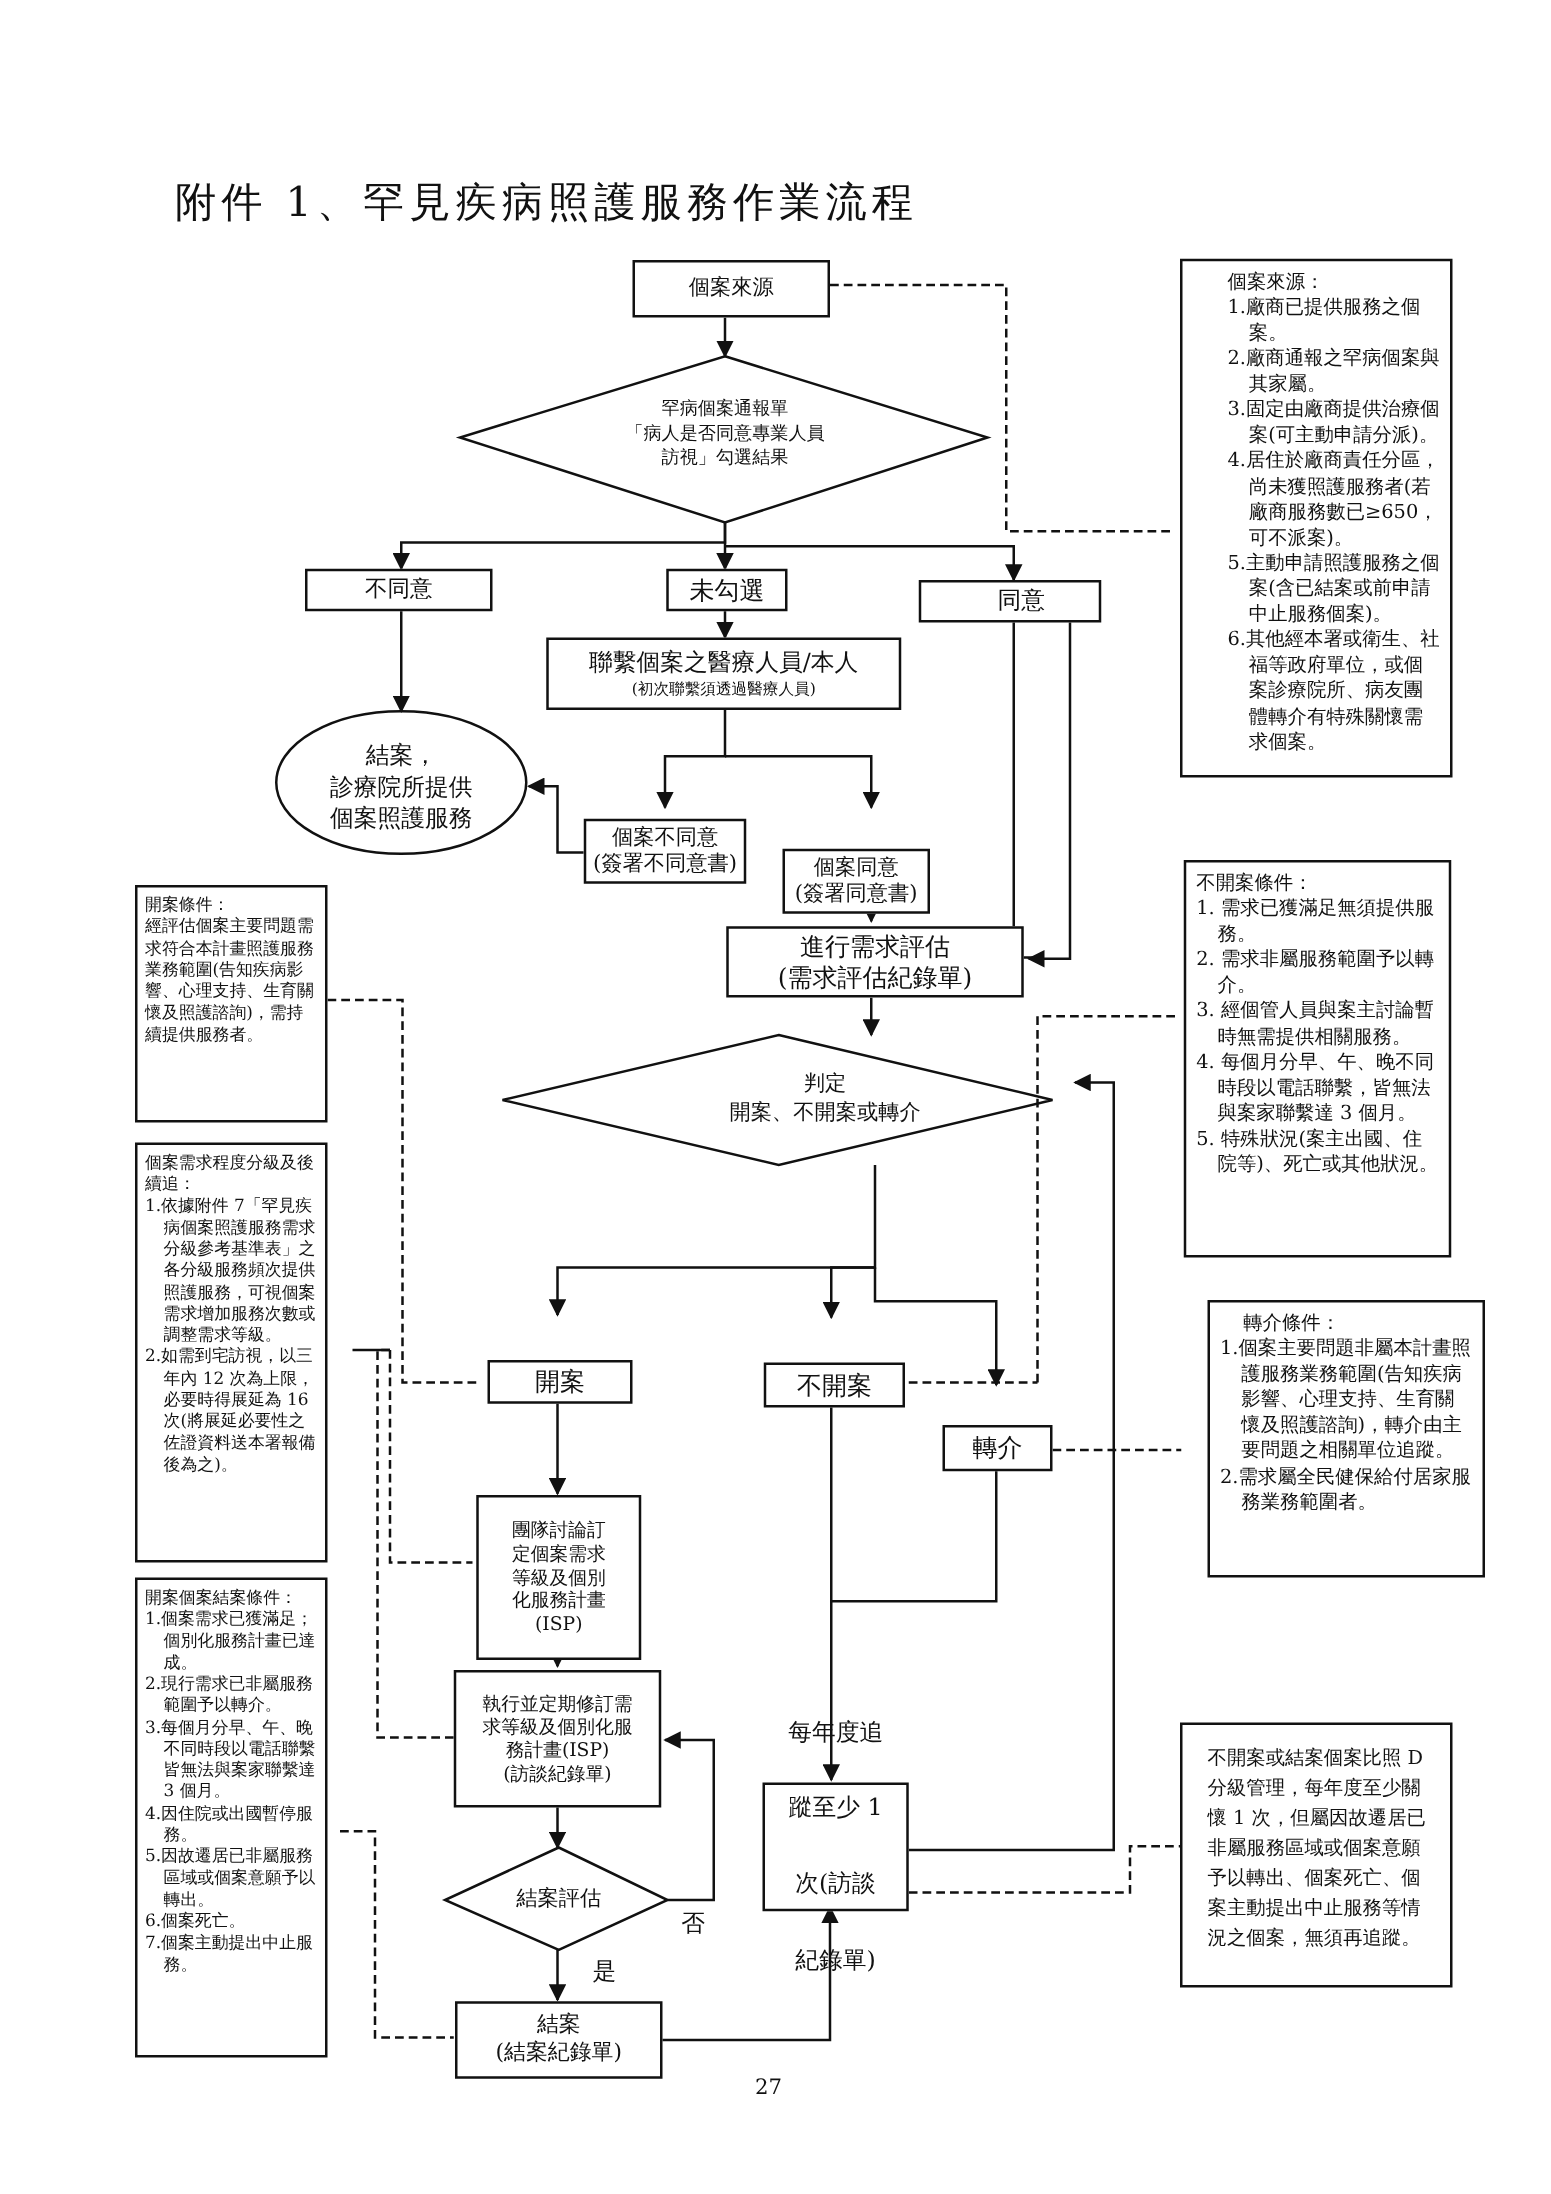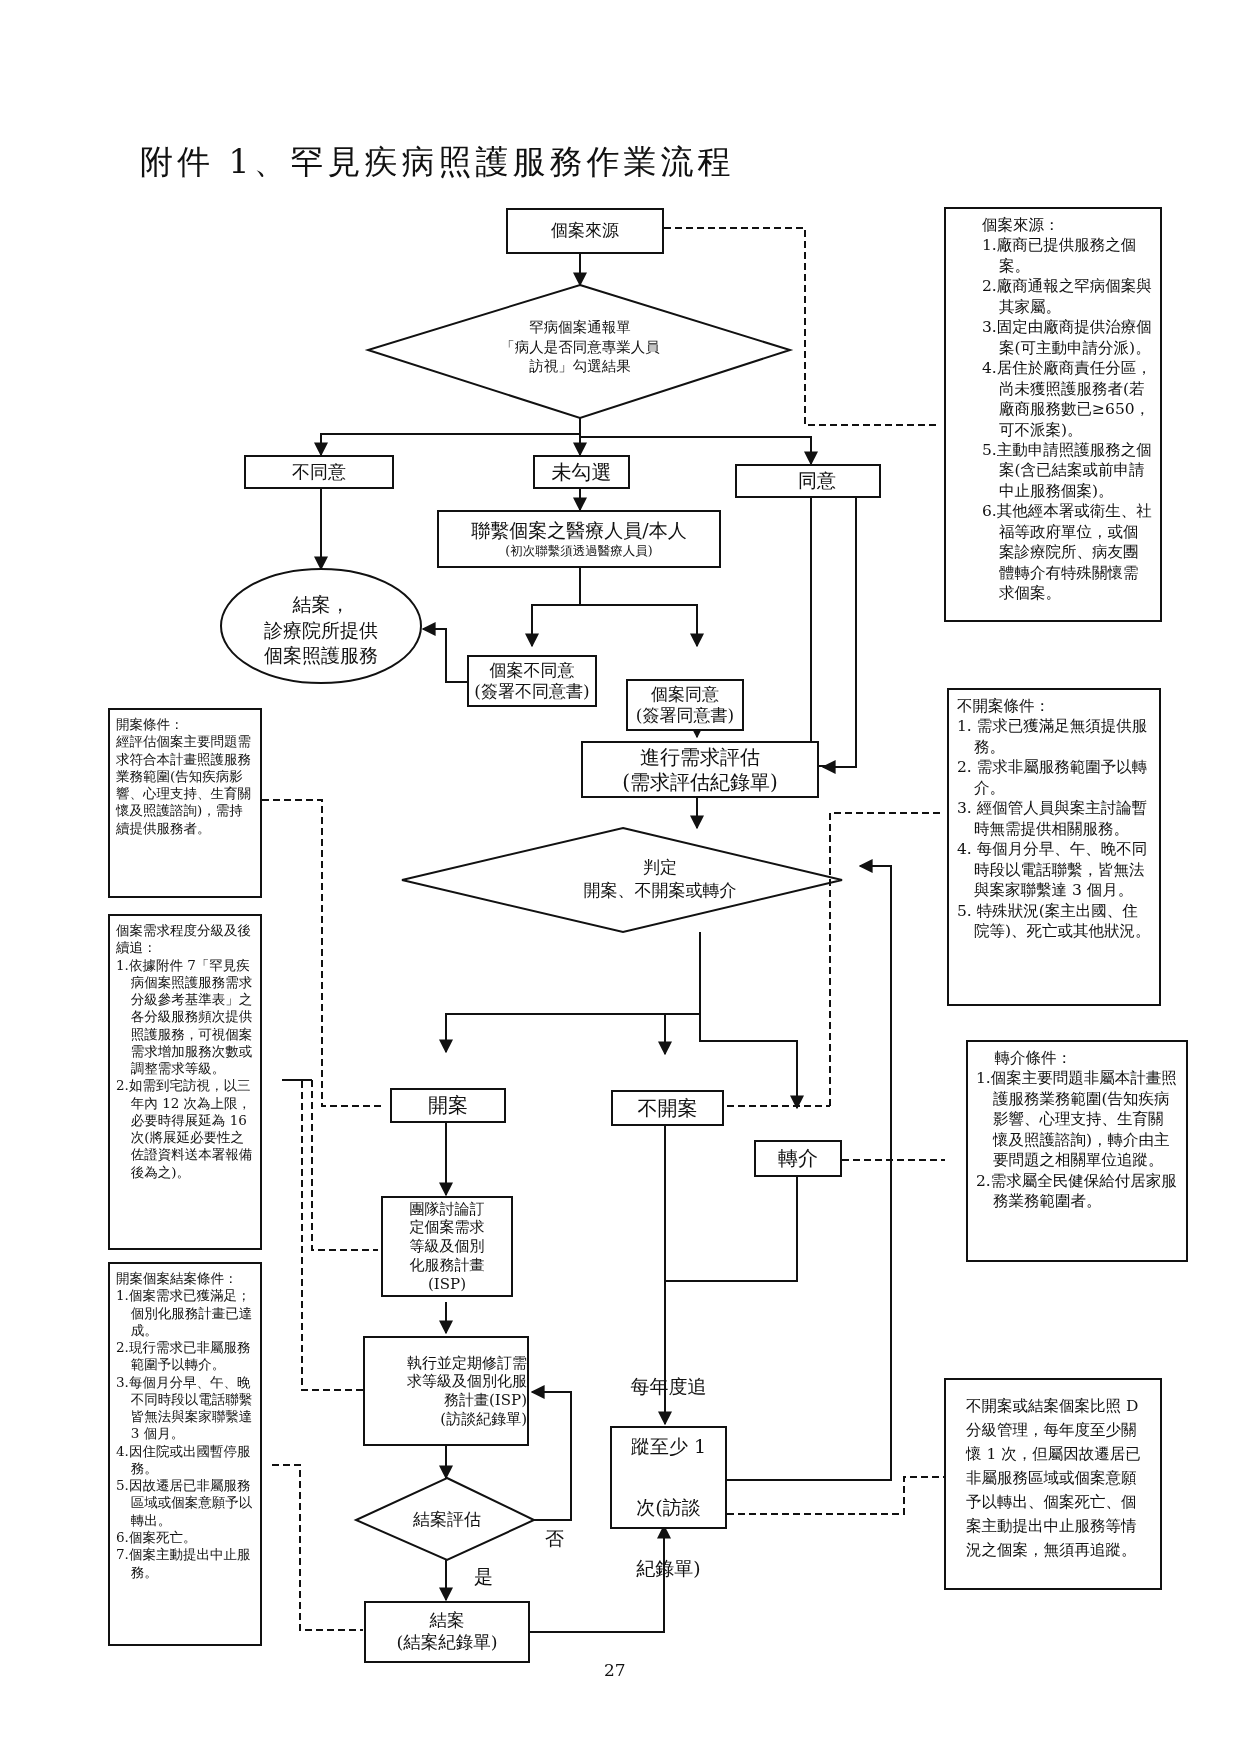--- a/index.html
+++ b/index.html
@@ -131,29 +131,29 @@
 <div class="node box" style="left:390px;top:1088px;width:116px;height:35px;font-size:20px;">
   <span>開案</span>
 </div>
 <div class="node box" style="left:611px;top:1090px;width:113px;height:36px;font-size:20px;">
   <span>不開案</span>
 </div>
 <div class="node box" style="left:754px;top:1140px;width:88px;height:37px;font-size:20px;">
   <span>轉介</span>
 </div>
 
-<div class="node box" style="left:381px;top:1196px;width:132px;height:101px;font-size:15px;line-height:1.25;">
+<div class="node box" style="left:381px;top:1196px;width:132px;height:132px;font-size:15px;line-height:1.25;">
   <span>團隊討論訂</span>
   <span>定個案需求</span>
   <span>等級及個別</span>
   <span>化服務計畫</span>
   <span>(ISP)</span>
 </div>
 
-<div class="node box" style="left:363px;top:1336px;width:166px;height:110px;font-size:15px;line-height:1.25;align-items:flex-end;">
+<div class="node box" style="left:363px;top:1336px;width:166px;height:110px;font-size:15px;line-height:1.25;">
   <span>執行並定期修訂需</span>
   <span>求等級及個別化服</span>
   <span>務計畫(ISP)</span>
   <span>(訪談紀錄單)</span>
 </div>
 
 <div class="dtext" style="left:390px;top:1508px;width:114px;font-size:17px;">
   <span>結案評估</span>
 </div>
 <div class="lbl" style="left:545px;top:1526px;">否</div>

